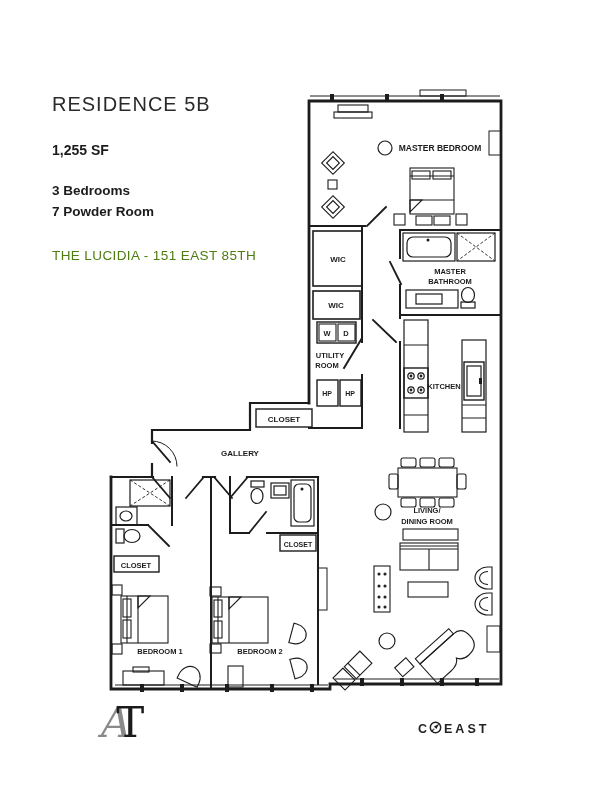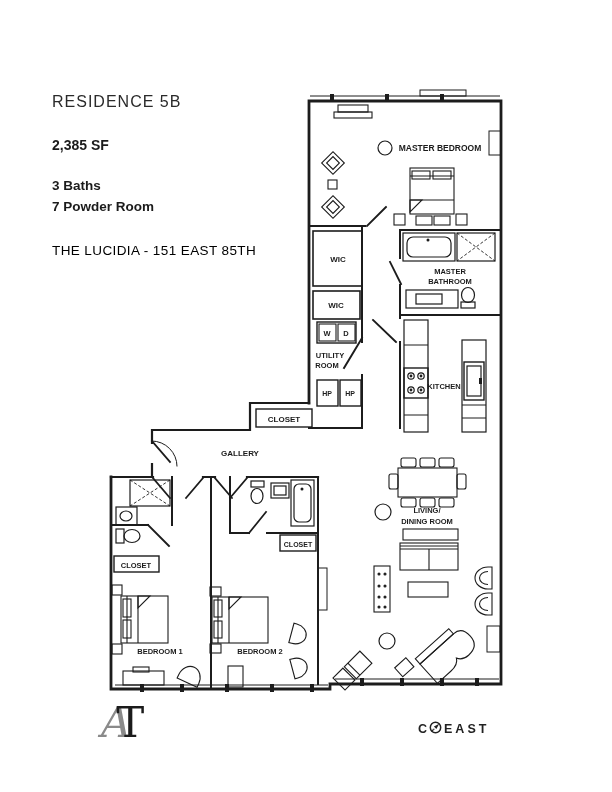--- a/index.html
+++ b/index.html
@@ -1,41 +1,41 @@
 <!DOCTYPE html>
 <html><head>
 <meta charset="utf-8">
 <style>
   html,body{margin:0;padding:0;background:#fff;}
   .page{position:relative;width:612px;height:792px;background:#ffffff;overflow:hidden;
         font-family:"Liberation Sans",sans-serif;color:#1b1b1b;}
   .header{position:absolute;left:52px;top:93px;}
-  .title{font-size:16px;font-weight:400;letter-spacing:1px;color:#2a2a2a;}
+  .title{font-size:20px;font-weight:400;letter-spacing:1px;color:#2a2a2a;}
   .area{margin-top:26px;font-size:14px;font-weight:700;}
   .features{margin-top:22px;font-size:13.5px;font-weight:700;line-height:21px;}
-  .building{margin-top:26px;font-size:13.5px;font-weight:400;letter-spacing:.4px;color:#000000;}
+  .building{margin-top:26px;font-size:13.5px;font-weight:400;letter-spacing:.4px;color:#4d7c0f;}
   svg text{font-family:"Liberation Sans",sans-serif;font-weight:700;fill:#1b1b1b;}
   .plan{position:absolute;left:0;top:0;}
   .monogram{position:absolute;left:101px;top:698px;font-family:"DejaVu Serif",serif;}
   .monogram .a{font-size:42px;font-weight:400;color:#8a8a8a;font-style:italic;}
   .monogram .t{font-size:42px;font-weight:400;color:#1b1b1b;margin-left:-15px;}
   .compass{position:absolute;left:418px;top:721px;display:flex;align-items:center;
            font-size:12.5px;font-weight:600;letter-spacing:3px;color:#222;}
   .compass .oicon{display:inline-block;margin:0 2px 0 -1px;}
 </style>
 </head>
 <body>
 
 <div class="page">
 
   <div class="header">
     <div class="title">RESIDENCE 5B</div>
-    <div class="area">2,385 SF</div>
+    <div class="area">1,255 SF</div>
     <div class="features">
-      <div>3 Baths</div>
+      <div>3 Bedrooms</div>
       <div>7 Powder Room</div>
     </div>
     <div class="building">THE LUCIDIA - 151 EAST 85TH</div>
   </div>
 
   <svg class="plan" width="612" height="792" viewBox="0 0 612 792">
 
     <g stroke="#1c1c1c" fill="none" stroke-width="2.8" stroke-linecap="square">
       <path d="M309,101 H501 M501,101 V684 M501,684 H330 M330,684 V689 M330,689 H111 M111,689 V477 M309,101 V403"></path>
       <path stroke-width="2.2" d="M309,403 H250 M250,403 V430 M250,430 H152 M152,430 V443 M152,464 V477 M111,477 H153 M203,477 H215 M247,477 H318"></path>

